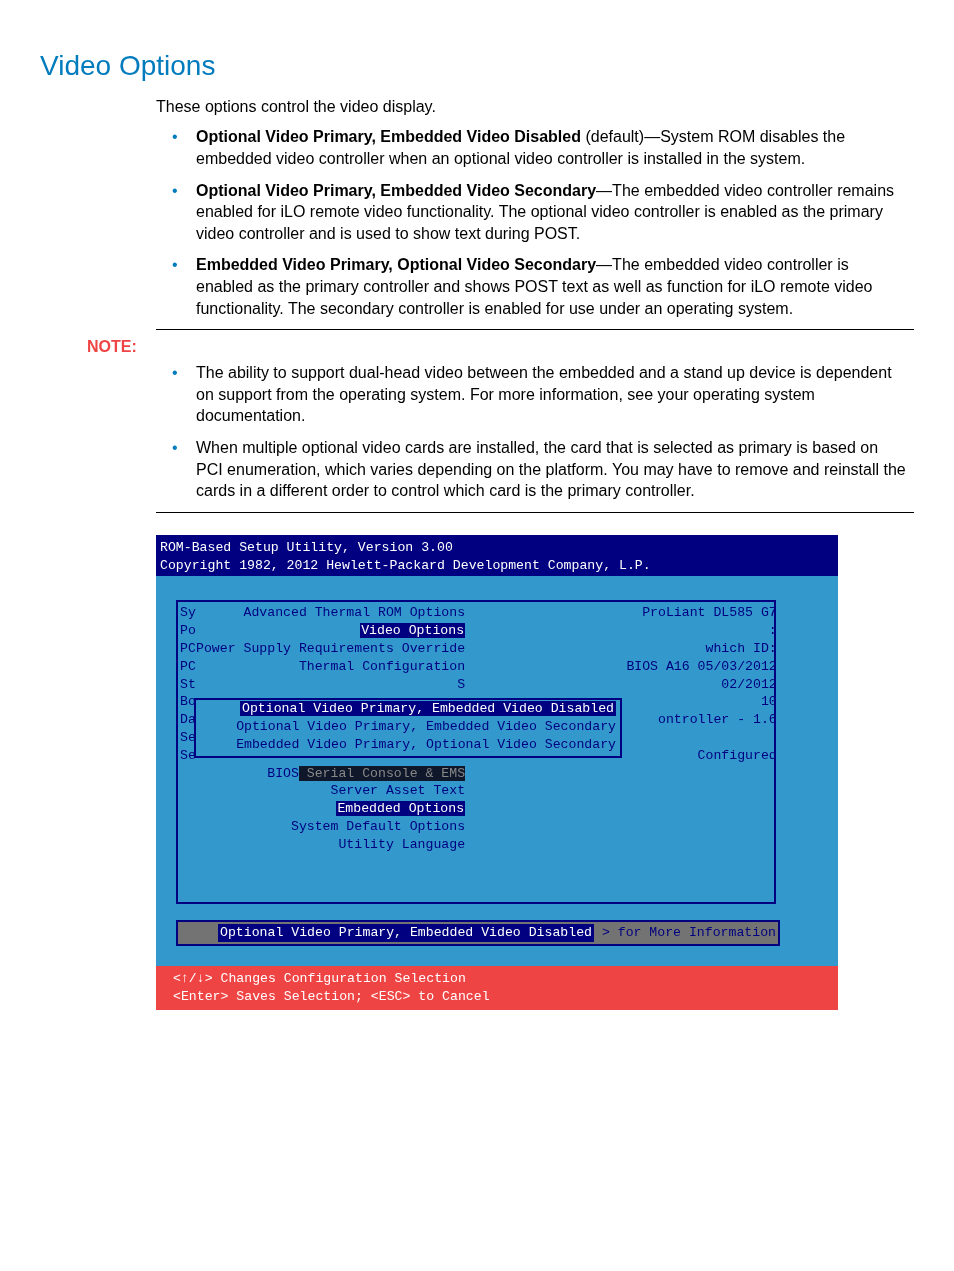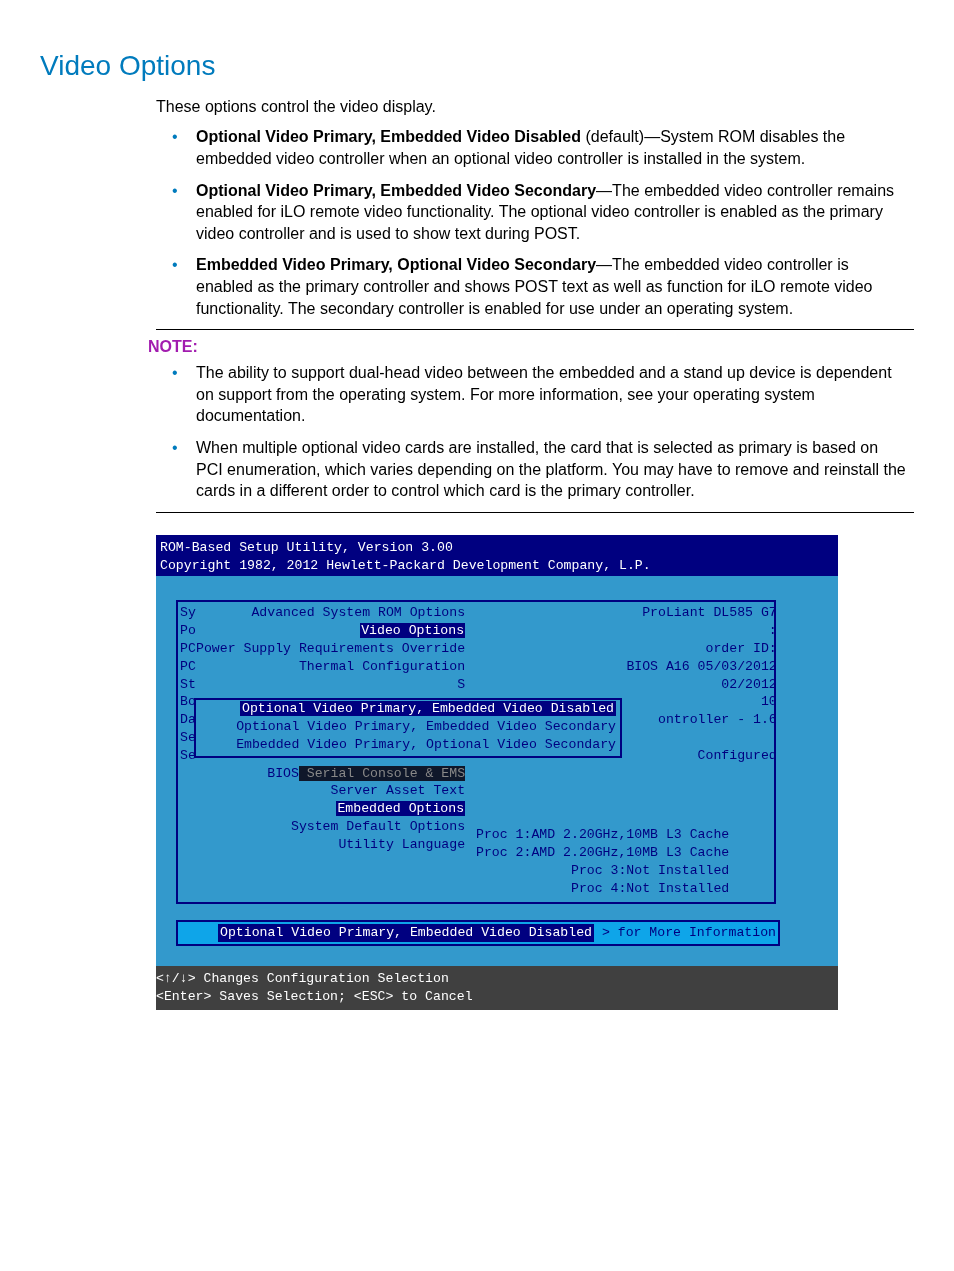--- a/index.html
+++ b/index.html
@@ -42,22 +42,22 @@
     top: 0;
     font-size: 16px;
   }
   .bold { font-weight: bold; }
   hr.rule {
     border: none;
     border-top: 1px solid #000;
     margin: 10px 0 8px 116px;
   }
   .note-label {
-    margin-left: 108px;
-    color: #a21caf;
+    margin-left: 47px;
+    color: #ef4444;
     font-weight: bold;
     font-size: 16px;
     margin-bottom: 6px;
   }
   .bios-wrap {
     margin: 22px 8px 0 116px;
     width: 682px;
     font-family: "Courier New", monospace;
     font-size: 13.2px;
     line-height: 1.35;
@@ -128,40 +128,40 @@
   }
   .sub-popup .hl {
     background:#000080; color:#fff; padding:0 2px;
   }
   .status-bar {
     position: absolute;
     left: 20px;
     top: 344px;
     width: 596px;
     border: 2px double #000080;
-    background:#0ea5e9;
+    background:#737373;
     color:#000080;
     padding: 2px 2px;
     white-space: pre;
   }
   .status-bar .primary {
     background:#000080; color:#fff; padding:0 2px;
     display:inline-block;
   }
   .proc-lines {
     position:absolute;
     left:320px;
     top:250px;
     color:#000080;
     white-space:pre;
   }
   .bios-footer {
-    background:#404040;
+    background:#ef4444;
     color:#fff;
-    padding:4px 0;
+    padding:4px 17px;
     white-space:pre;
   }
 </style>
 </head>
 <body>
 
 <h1 class="section-title">Video Options</h1>
 
 <div class="intro">
   <p>These options control the video display.</p>
@@ -192,54 +192,50 @@
     <div class="left-col-letters">Sy
 Po
 PC
 PC
 St
 Bo
 Da
 Se
 Se</div>
 
-    <div class="menu-lines"><span>Advanced System ROM Options</span>
+    <div class="menu-lines"><span>Advanced Thermal ROM Options</span>
 <span class="sel">Video Options</span>
 <span>Power Supply Requirements Override</span>
 <span>Thermal Configuration</span>
 <span>S</span>
 
 
 
 
 <span>BIOS</span><span class="grey"> Serial Console &amp; EMS</span>
 <span>Server Asset Text</span>
 <span class="sel">Embedded Options</span>
 <span>System Default Options</span>
 <span>Utility Language</span></div>
 
     <div class="right-col"><span>ProLiant DL585 G7</span>
 <span>:</span>
-<span>order ID:</span>
+<span>which ID:</span>
 <span>BIOS A16 05/03/2012</span>
                     <span>02/2012</span>
                        <span>10</span>
                        <span>ontroller - 1.6</span>
 
                       <span>Configured</span></div>
 
     <div class="sub-popup">
       <div class="row"><span class="hl">Optional Video Primary, Embedded Video Disabled</span></div>
       <div class="row">Optional Video Primary, Embedded Video Secondary</div>
       <div class="row">Embedded Video Primary, Optional Video Secondary</div>
     </div>
 
-    <div class="proc-lines">Proc 1:AMD 2.20GHz,10MB L3 Cache
-Proc 2:AMD 2.20GHz,10MB L3 Cache
-Proc 3:Not Installed
-Proc 4:Not Installed</div>
 
     <div class="status-bar"><span class="primary">Optional Video Primary, Embedded Video Disabled</span> <span>&gt; for More Information</span></div>
   </div>
 
   <div class="bios-footer"><span>&lt;↑/↓&gt; Changes Configuration Selection</span>
 <span>&lt;Enter&gt; Saves Selection; &lt;ESC&gt; to Cancel</span></div>
 </div>
 
 </body></html>

